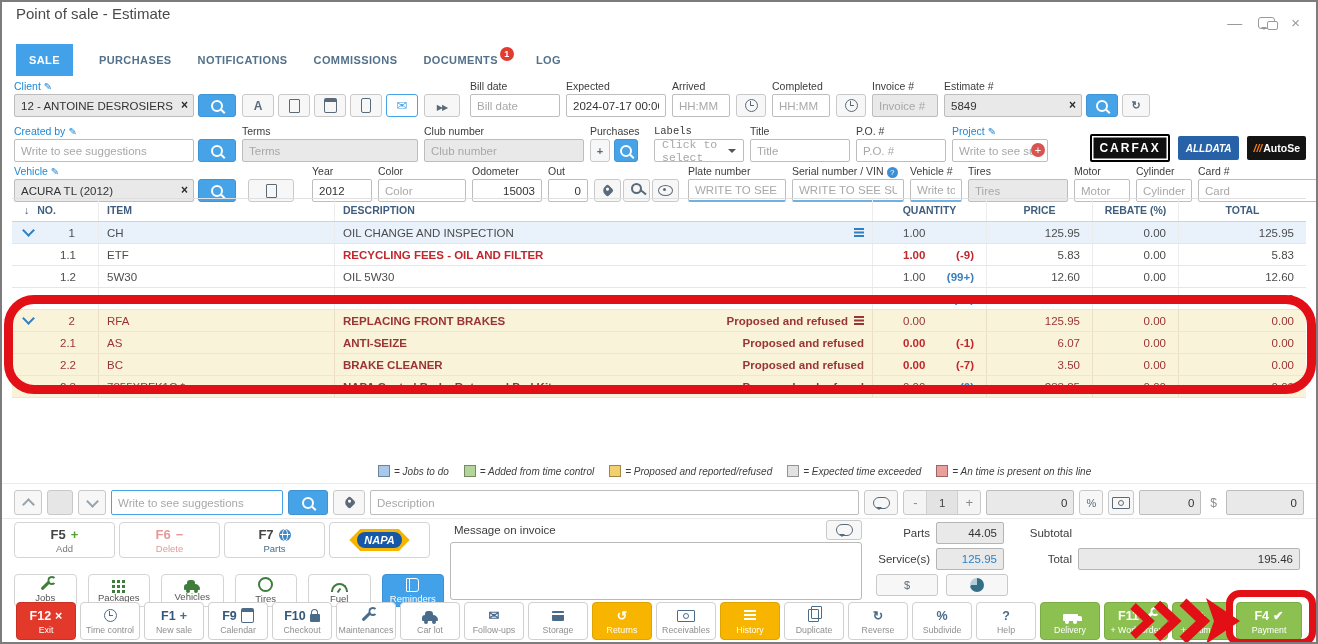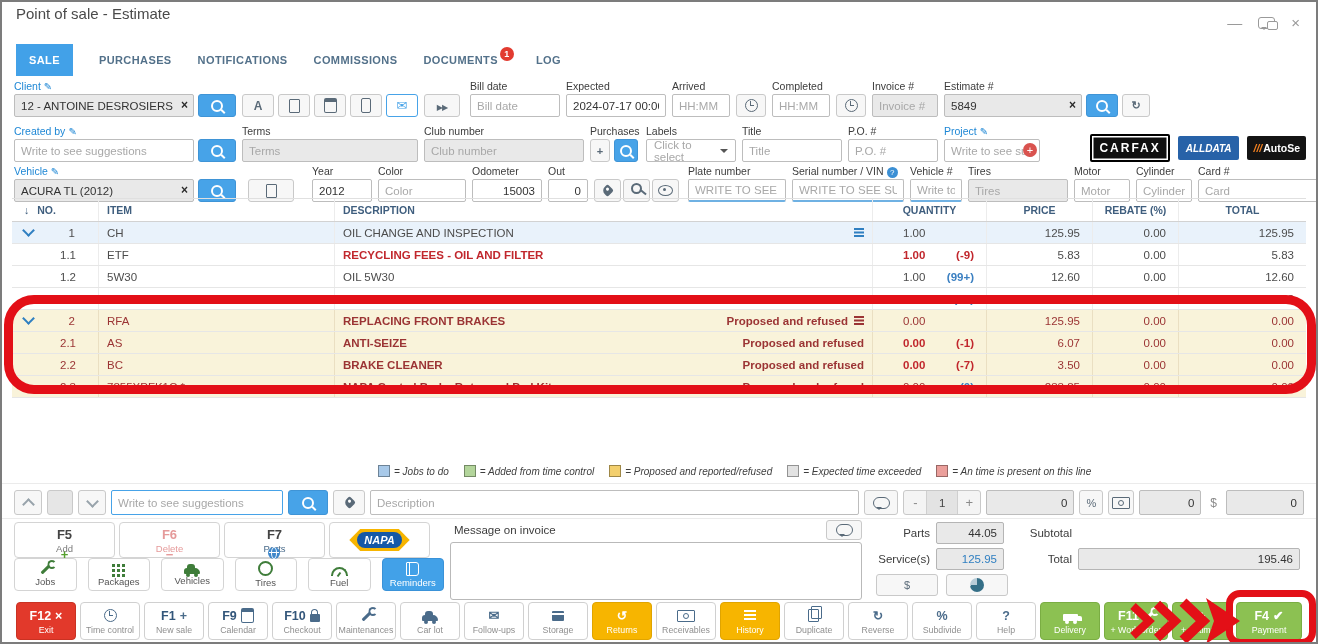--- a/index.html
+++ b/index.html
@@ -136,25 +136,25 @@
   .entry .inp{height:25px;}
   .entry .btn{height:25px;}
   .qtygrp{display:flex;align-items:center;border:1px solid #c9c9c9;border-radius:3px;background:#f4f4f4;height:25px;box-sizing:border-box;}
   .qtygrp .pm{width:22px;text-align:center;color:#8a8a8a;font-size:13px;cursor:pointer;}
   .qtygrp .qv{width:30px;height:100%;background:#e3e3e3;border-left:1px solid #cfcfcf;border-right:1px solid #cfcfcf;display:flex;align-items:center;justify-content:center;font-size:11.5px;color:#444;}
   
   .mid{position:absolute;top:520px;left:12px;right:10px;height:78px;display:flex;}
   .midL{width:430px;flex:none;}
   .bigrow{display:flex;gap:4px;}
   .bigbtn{width:101px;height:36px;border:1px solid #d4d4d4;border-radius:4px;background:#fff;display:flex;flex-direction:column;align-items:center;justify-content:center;cursor:pointer;box-sizing:border-box;}
-  .bigbtn .l1{display:flex;align-items:center;gap:5px;font-size:13px;font-weight:bold;color:#444;height:16px;flex-direction:column;}
+  .bigbtn .l1{display:flex;align-items:center;gap:5px;font-size:13px;font-weight:bold;color:#444;height:16px;}
   .bigbtn .l2{font-size:9.5px;color:#777;}
   .bigbtn.dis .l1,.bigbtn.dis .l2{color:#e59a9a;}
   .gplus{color:#55a02e;}
-  .palrow{display:flex;gap:11px;margin-top:0;}
+  .palrow{display:flex;gap:11px;margin-top:16px;}
   .palbtn{width:66px;height:33px;border:1px solid #d4d4d4;border-radius:4px;background:#fff;display:flex;flex-direction:column;align-items:center;justify-content:center;cursor:pointer;color:#3f7d3a;box-sizing:border-box;gap:1px;}
   .palbtn .pl{font-size:9.5px;color:#555;}
   .palbtn.active{background:#42a1e8;border-color:#3a92d8;color:#fff;}
   .palbtn.active .pl{color:#fff;}
   .napa-out{background:#f7b500;clip-path:polygon(18% 0,82% 0,100% 50%,82% 100%,18% 100%,0 50%);padding:3px 8px;display:flex;align-items:center;}
   .napa-in{background:#1558a7;color:#fff;font-weight:bold;font-style:italic;font-size:11px;padding:2px 7px;border-radius:8px;}
   .midC{flex:1;margin:0 6px;position:relative;}
   .msglabel{font-size:11.5px;color:#3c3c3c;position:absolute;top:2px;left:4px;}
   .msgbtn{position:absolute;right:0;top:-2px;width:36px;height:20px;}
   .msgta{position:absolute;top:20px;left:0;right:0;bottom:0;border:1px solid #b9b9b9;border-radius:3px;resize:none;box-sizing:border-box;font-family:"Liberation Sans",sans-serif;}
@@ -311,21 +311,21 @@
         <label>Purchases</label>
         <div class="ctl">
           <div class="btn" style="width:20px;">
               <span class="ic i-plus"></span>
             </div>
           <div class="btn blue" style="width:24px;">
               <span class="ic i-mag"></span>
             </div>
         </div>
       </div>
-      <div class="fld" style="width:90px;margin-left:0;">
+      <div class="fld" style="width:90px;margin-left:8px;font-family:Liberation Mono, monospace;">
         <label>Labels</label>
         <div class="sel">
             <span style="color:#a8a8a8;">Click to select</span>
             <span class="seltri"></span>
           </div>
       </div>
       <div class="fld" style="width:100px;">
         <label>Title</label>
         <input class="inp" placeholder="Title" style="">
       </div>

